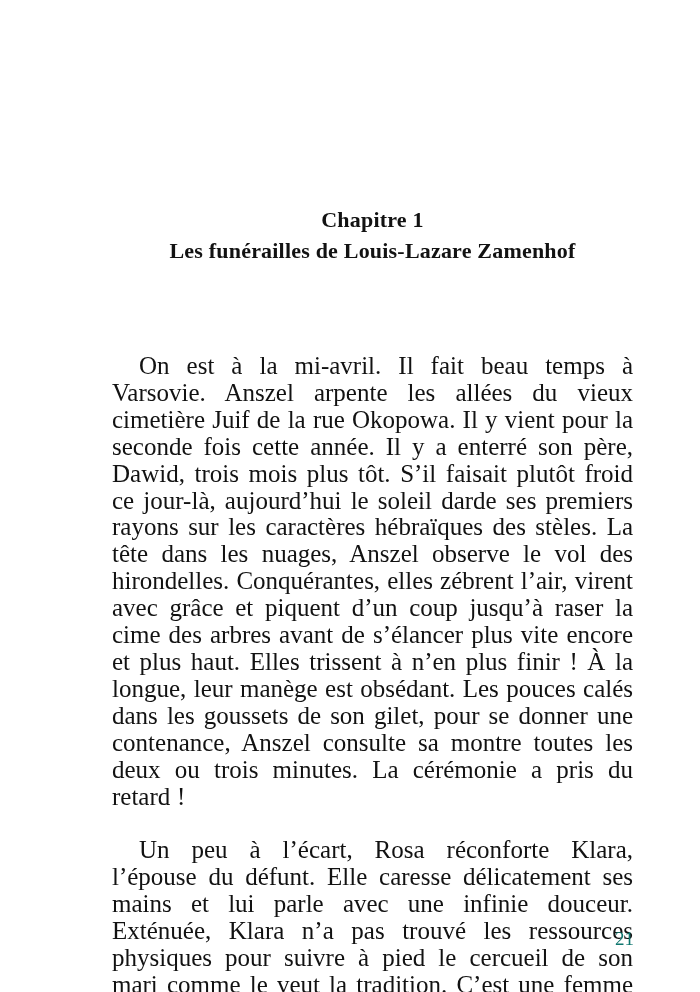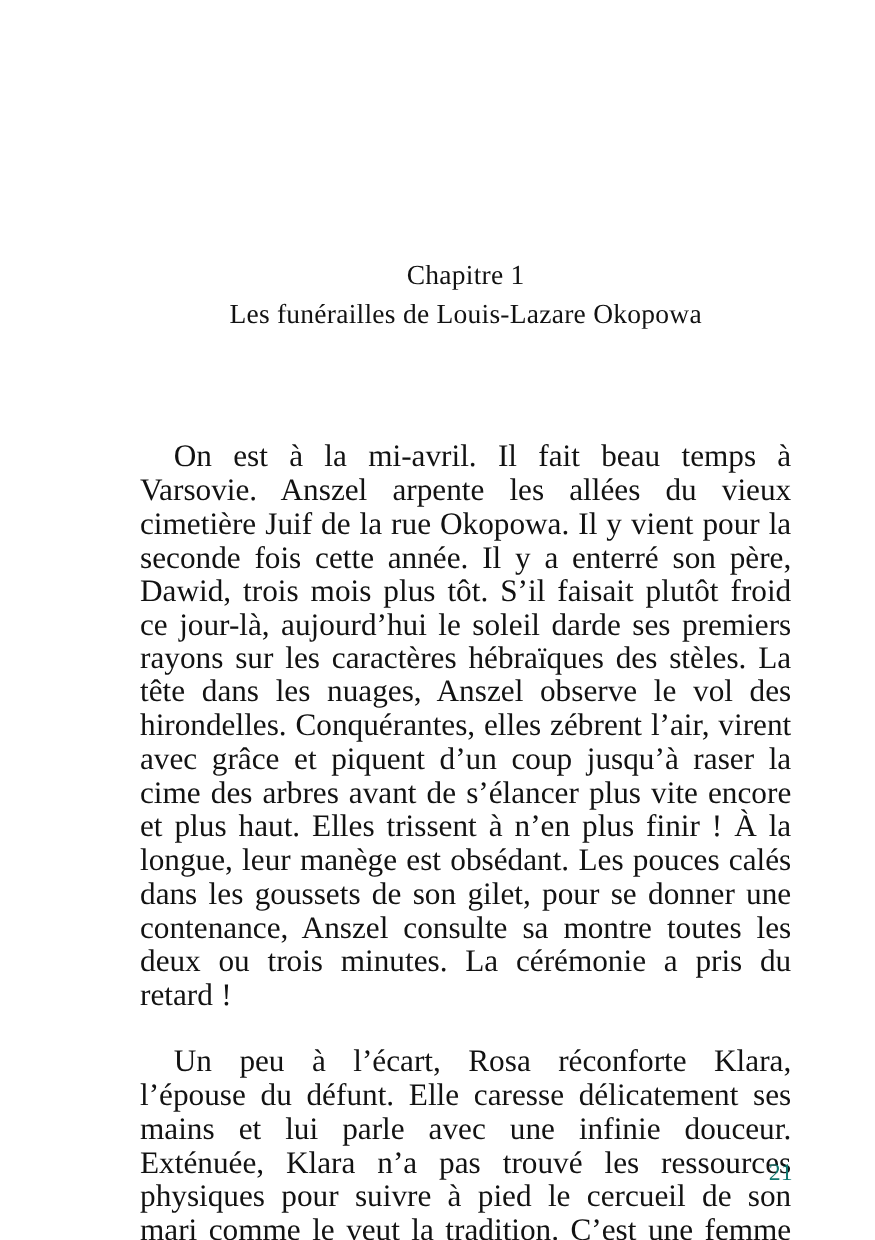--- a/index.html
+++ b/index.html
@@ -28,21 +28,21 @@
     position: absolute;
     left: 112px;
     top: 0;
     width: 521px;
   }
 
   
   .chapter-heading {
     margin-top: 204px;
     text-align: center;
-    font-weight: normal;
+    font-weight: bold;
     font-size: 22px;
     line-height: 31px;
     letter-spacing: 0.2px;
   }
 
   
   .body-text {
     margin-top: 87px;
   }
   .para {
@@ -69,21 +69,21 @@
 </style>
 </head>
 <body>
 
 <div class="book-page">
 
   <div class="text-block">
 
     <div class="chapter-heading">
       <div>Chapitre 1</div>
-      <div>Les funérailles de Louis-Lazare Okopowa</div>
+      <div>Les funérailles de Louis-Lazare Zamenhof</div>
     </div>
 
     <div class="body-text">
       <p class="para">On est à la mi-avril. Il fait beau temps à Varsovie. Anszel arpente les allées du vieux cimetière Juif de la rue Okopowa. Il y vient pour la seconde fois cette année. Il y a enterré son père, Dawid, trois mois plus tôt. S’il faisait plutôt froid ce jour-là, aujourd’hui le soleil darde ses premiers rayons sur les caractères hébraïques des stèles. La tête dans les nuages, Anszel observe le vol des hirondelles. Conquérantes, elles zébrent l’air, virent avec grâce et piquent d’un coup jusqu’à raser la cime des arbres avant de s’élancer plus vite encore et plus haut. Elles trissent à n’en plus finir&nbsp;! À la longue, leur manège est obsédant. Les pouces calés dans les goussets de son gilet, pour se donner une contenance, Anszel consulte sa montre toutes les deux ou trois minutes. La cérémonie a pris du retard&nbsp;!</p>
       <p class="para">Un peu à l’écart, Rosa réconforte Klara, l’épouse du défunt. Elle caresse délicatement ses mains et lui parle avec une infinie douceur. Exténuée, Klara n’a pas trouvé les ressources physiques pour suivre à pied le cercueil de son mari comme le veut la tradition. C’est une femme de devoir&nbsp;; elle a toujours mis un point d’honneur à respecter l’étiquette et à ne pas se dérober aux obligations, y compris les plus pénibles, comme c’est</p>
     </div>
 
   </div>
 
   <div class="page-number">21</div>

